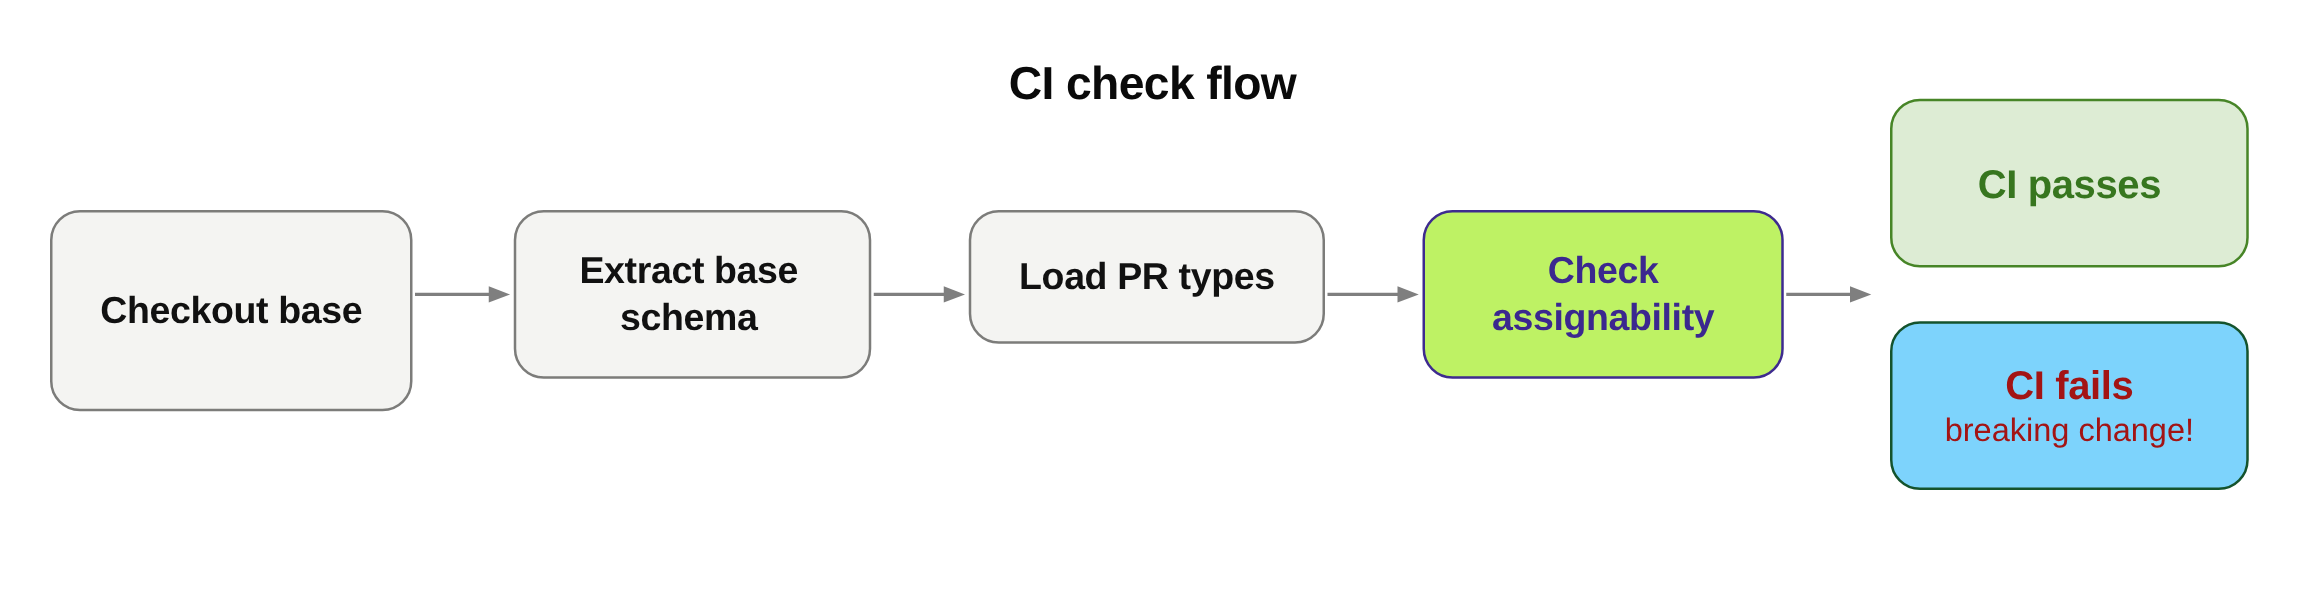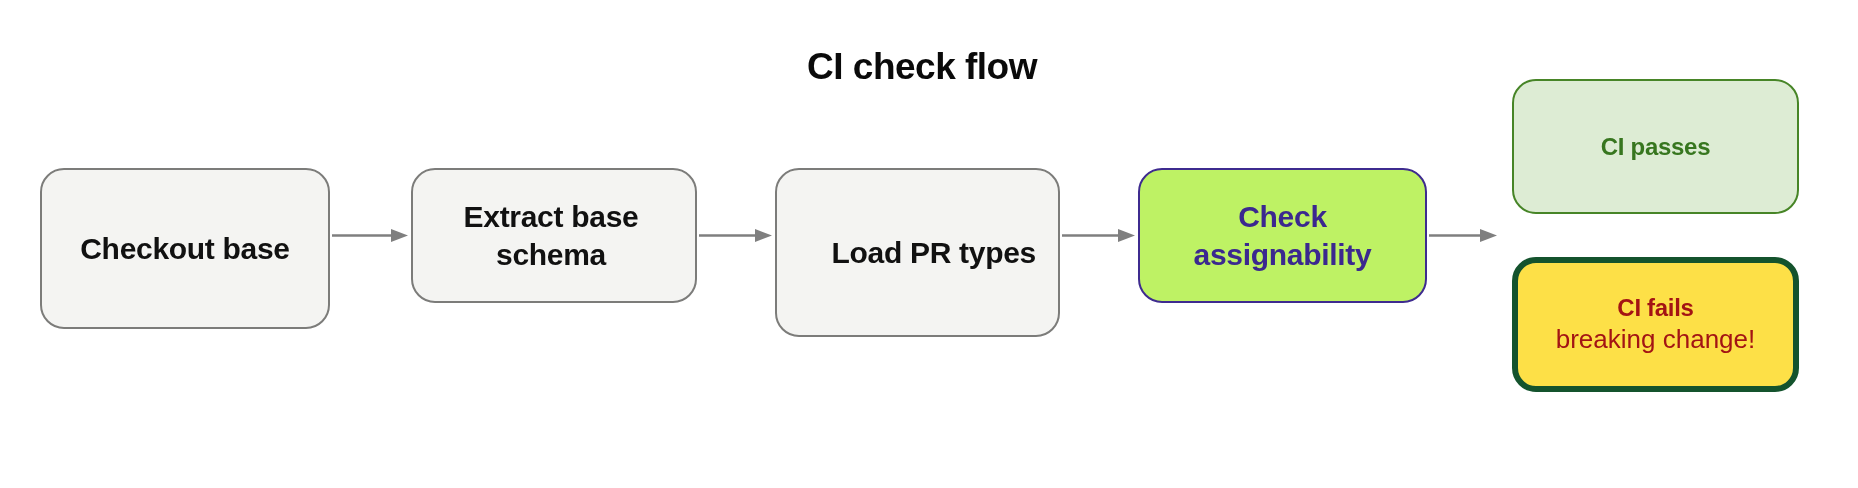--- a/index.html
+++ b/index.html
@@ -59,35 +59,35 @@
     background: #bef264;
     border: 2px solid #3e2b8f;
     color: #3b288f;
   }
   .node.green {
     background: #ddecd4;
     border: 2px solid #478527;
     color: #37761f;
   }
   .node.red {
-    background: #fde047;
-    border: 6px solid #14532d;
+    background: #7dd3fc;
+    border: 2px solid #14532d;
     color: #a31414;
   }
   .node.green .label, .node.red .label {
-    font-size: 24px;
+    font-size: 32px;
   }
   .node .sublabel {
     font-size: 26px;
     font-weight: normal;
     line-height: 1.3;
   }
   .n1 { left: 40px;   top: 168px; width: 290px; height: 161px; }
   .n2 { left: 411px;  top: 168px; width: 286px; height: 135px; padding-left: 16px; }
-  .n3 { left: 775px;  top: 168px; width: 285px; height: 169px; align-items: flex-end; }
+  .n3 { left: 775px;  top: 168px; width: 285px; height: 107px; }
   .n4 { left: 1138px; top: 168px; width: 289px; height: 135px; }
   .n5 { left: 1512px; top: 79px;  width: 287px; height: 135px; }
   .n6 { left: 1512px; top: 257px; width: 287px; height: 135px; }
 </style>
 </head>
 <body>
 
 <div class="canvas">
 
   <svg class="arrows" width="1858" height="488" viewBox="0 0 1858 488">

